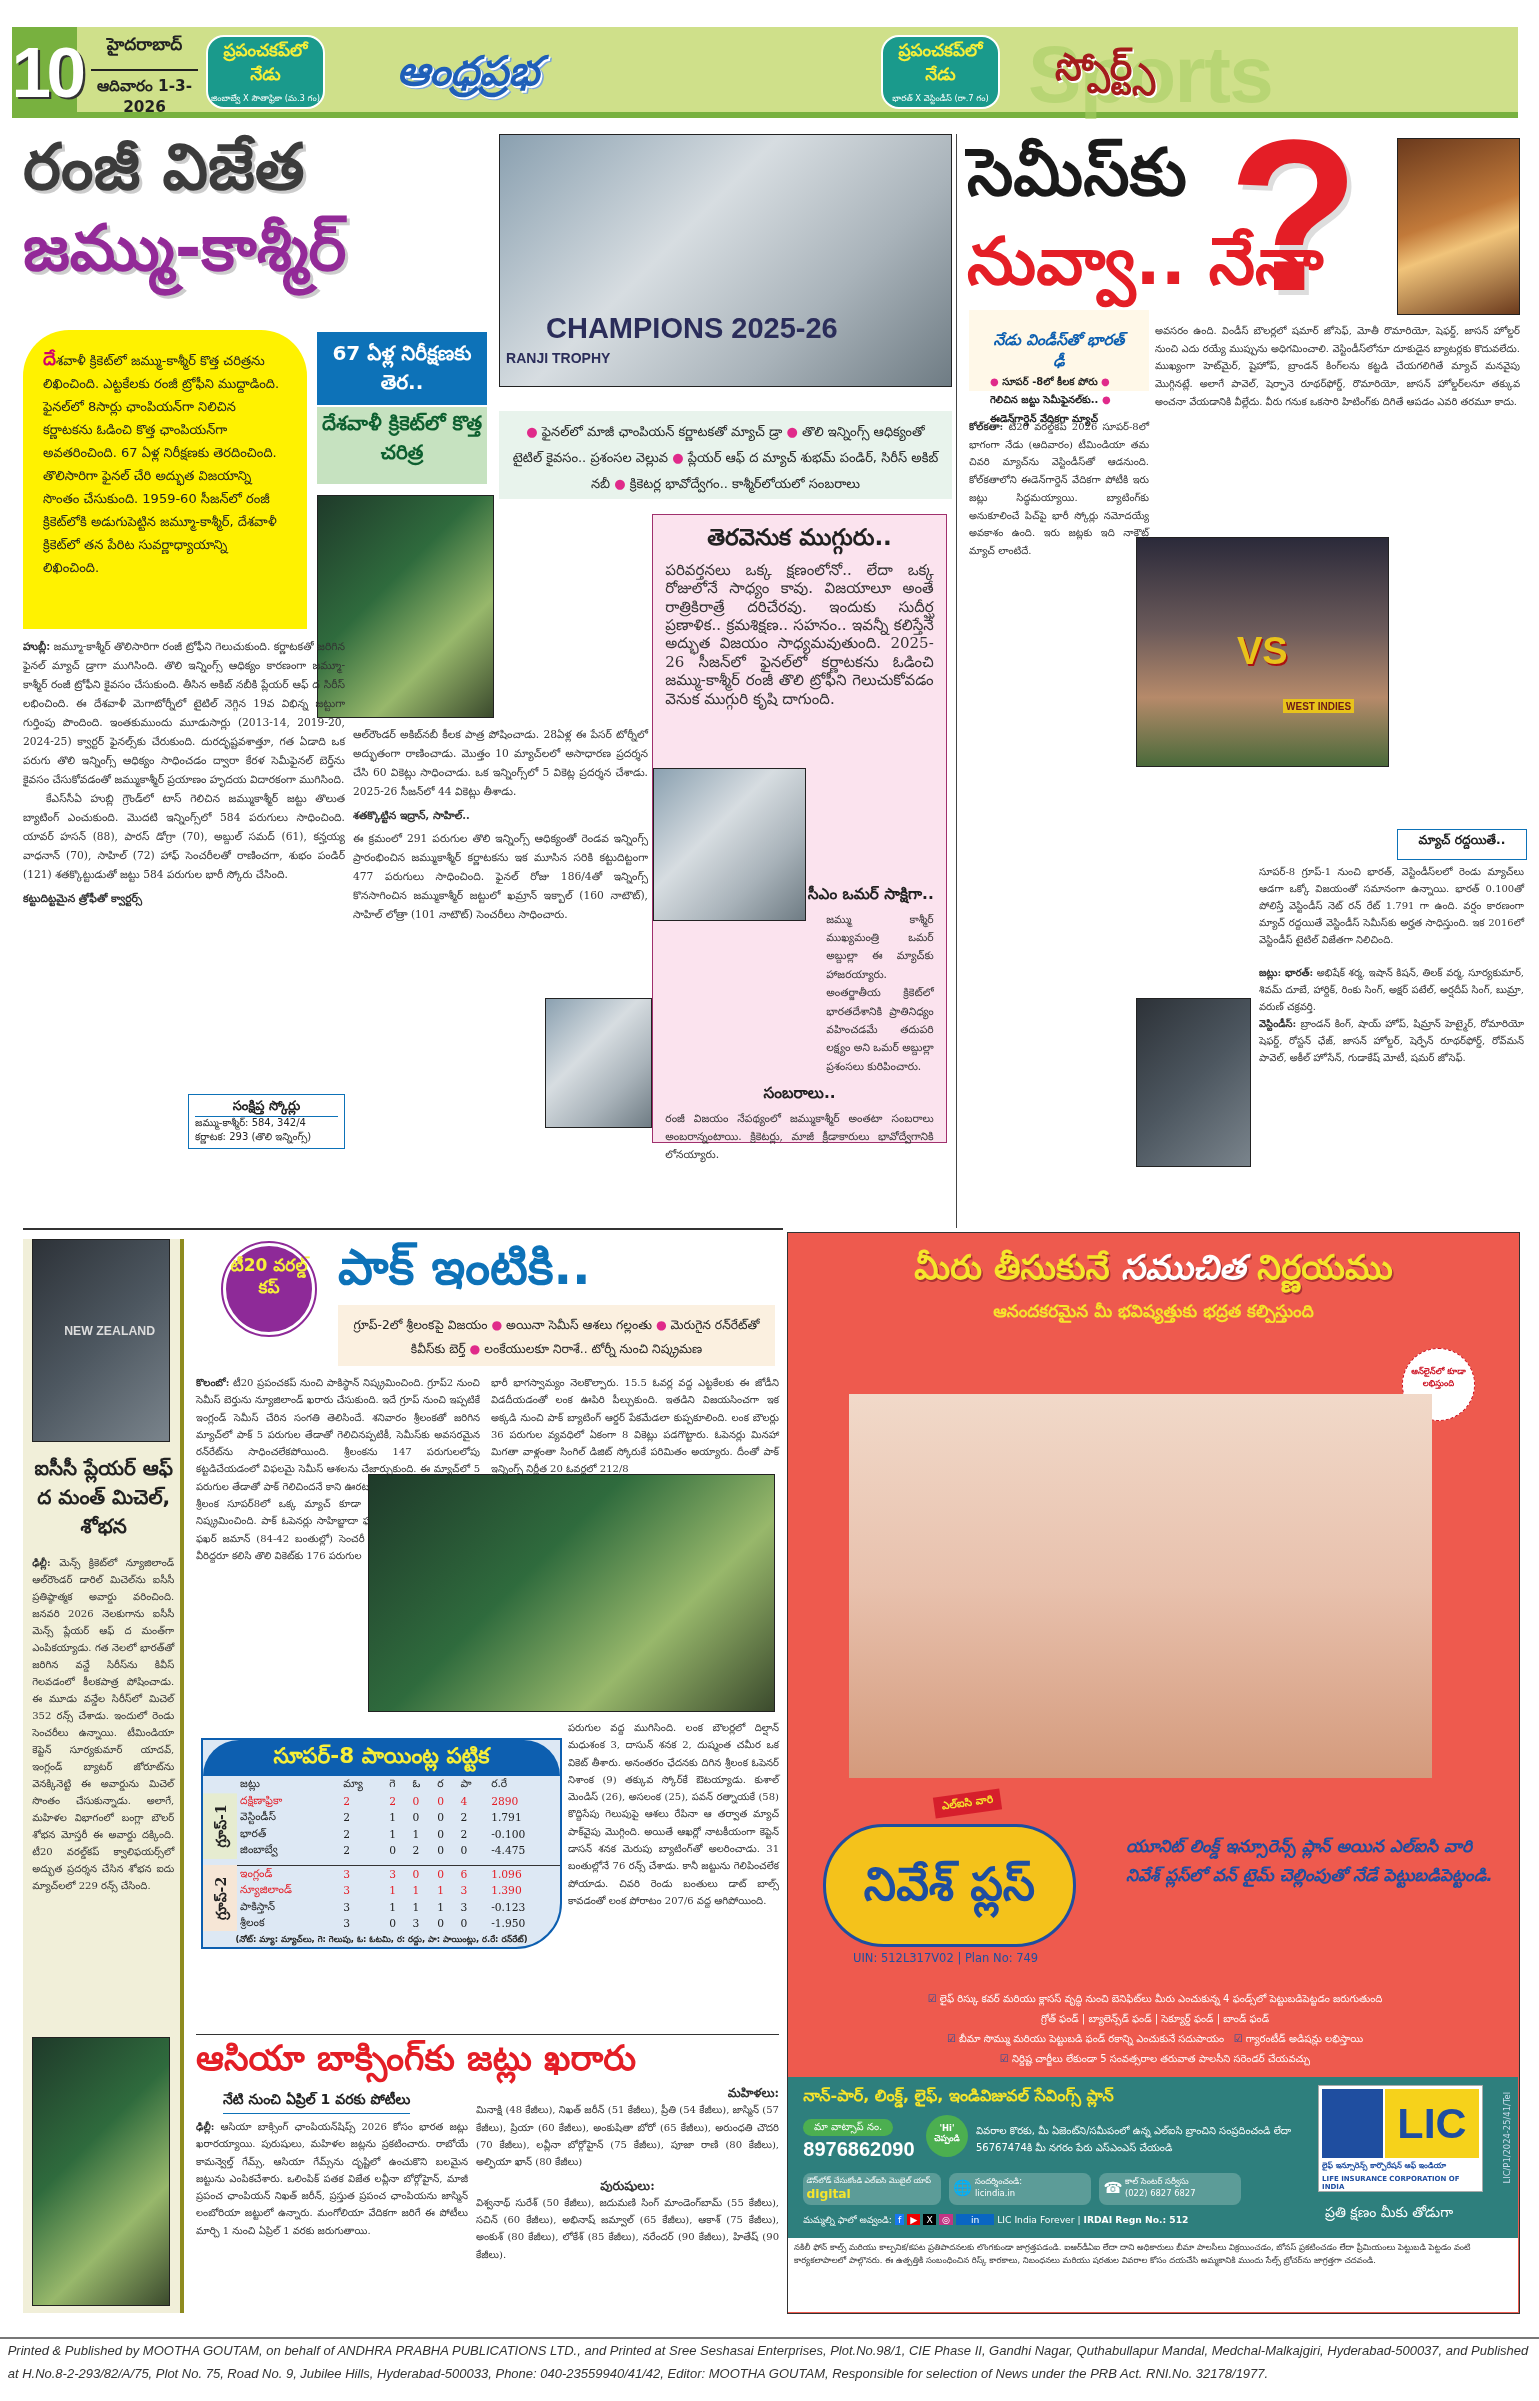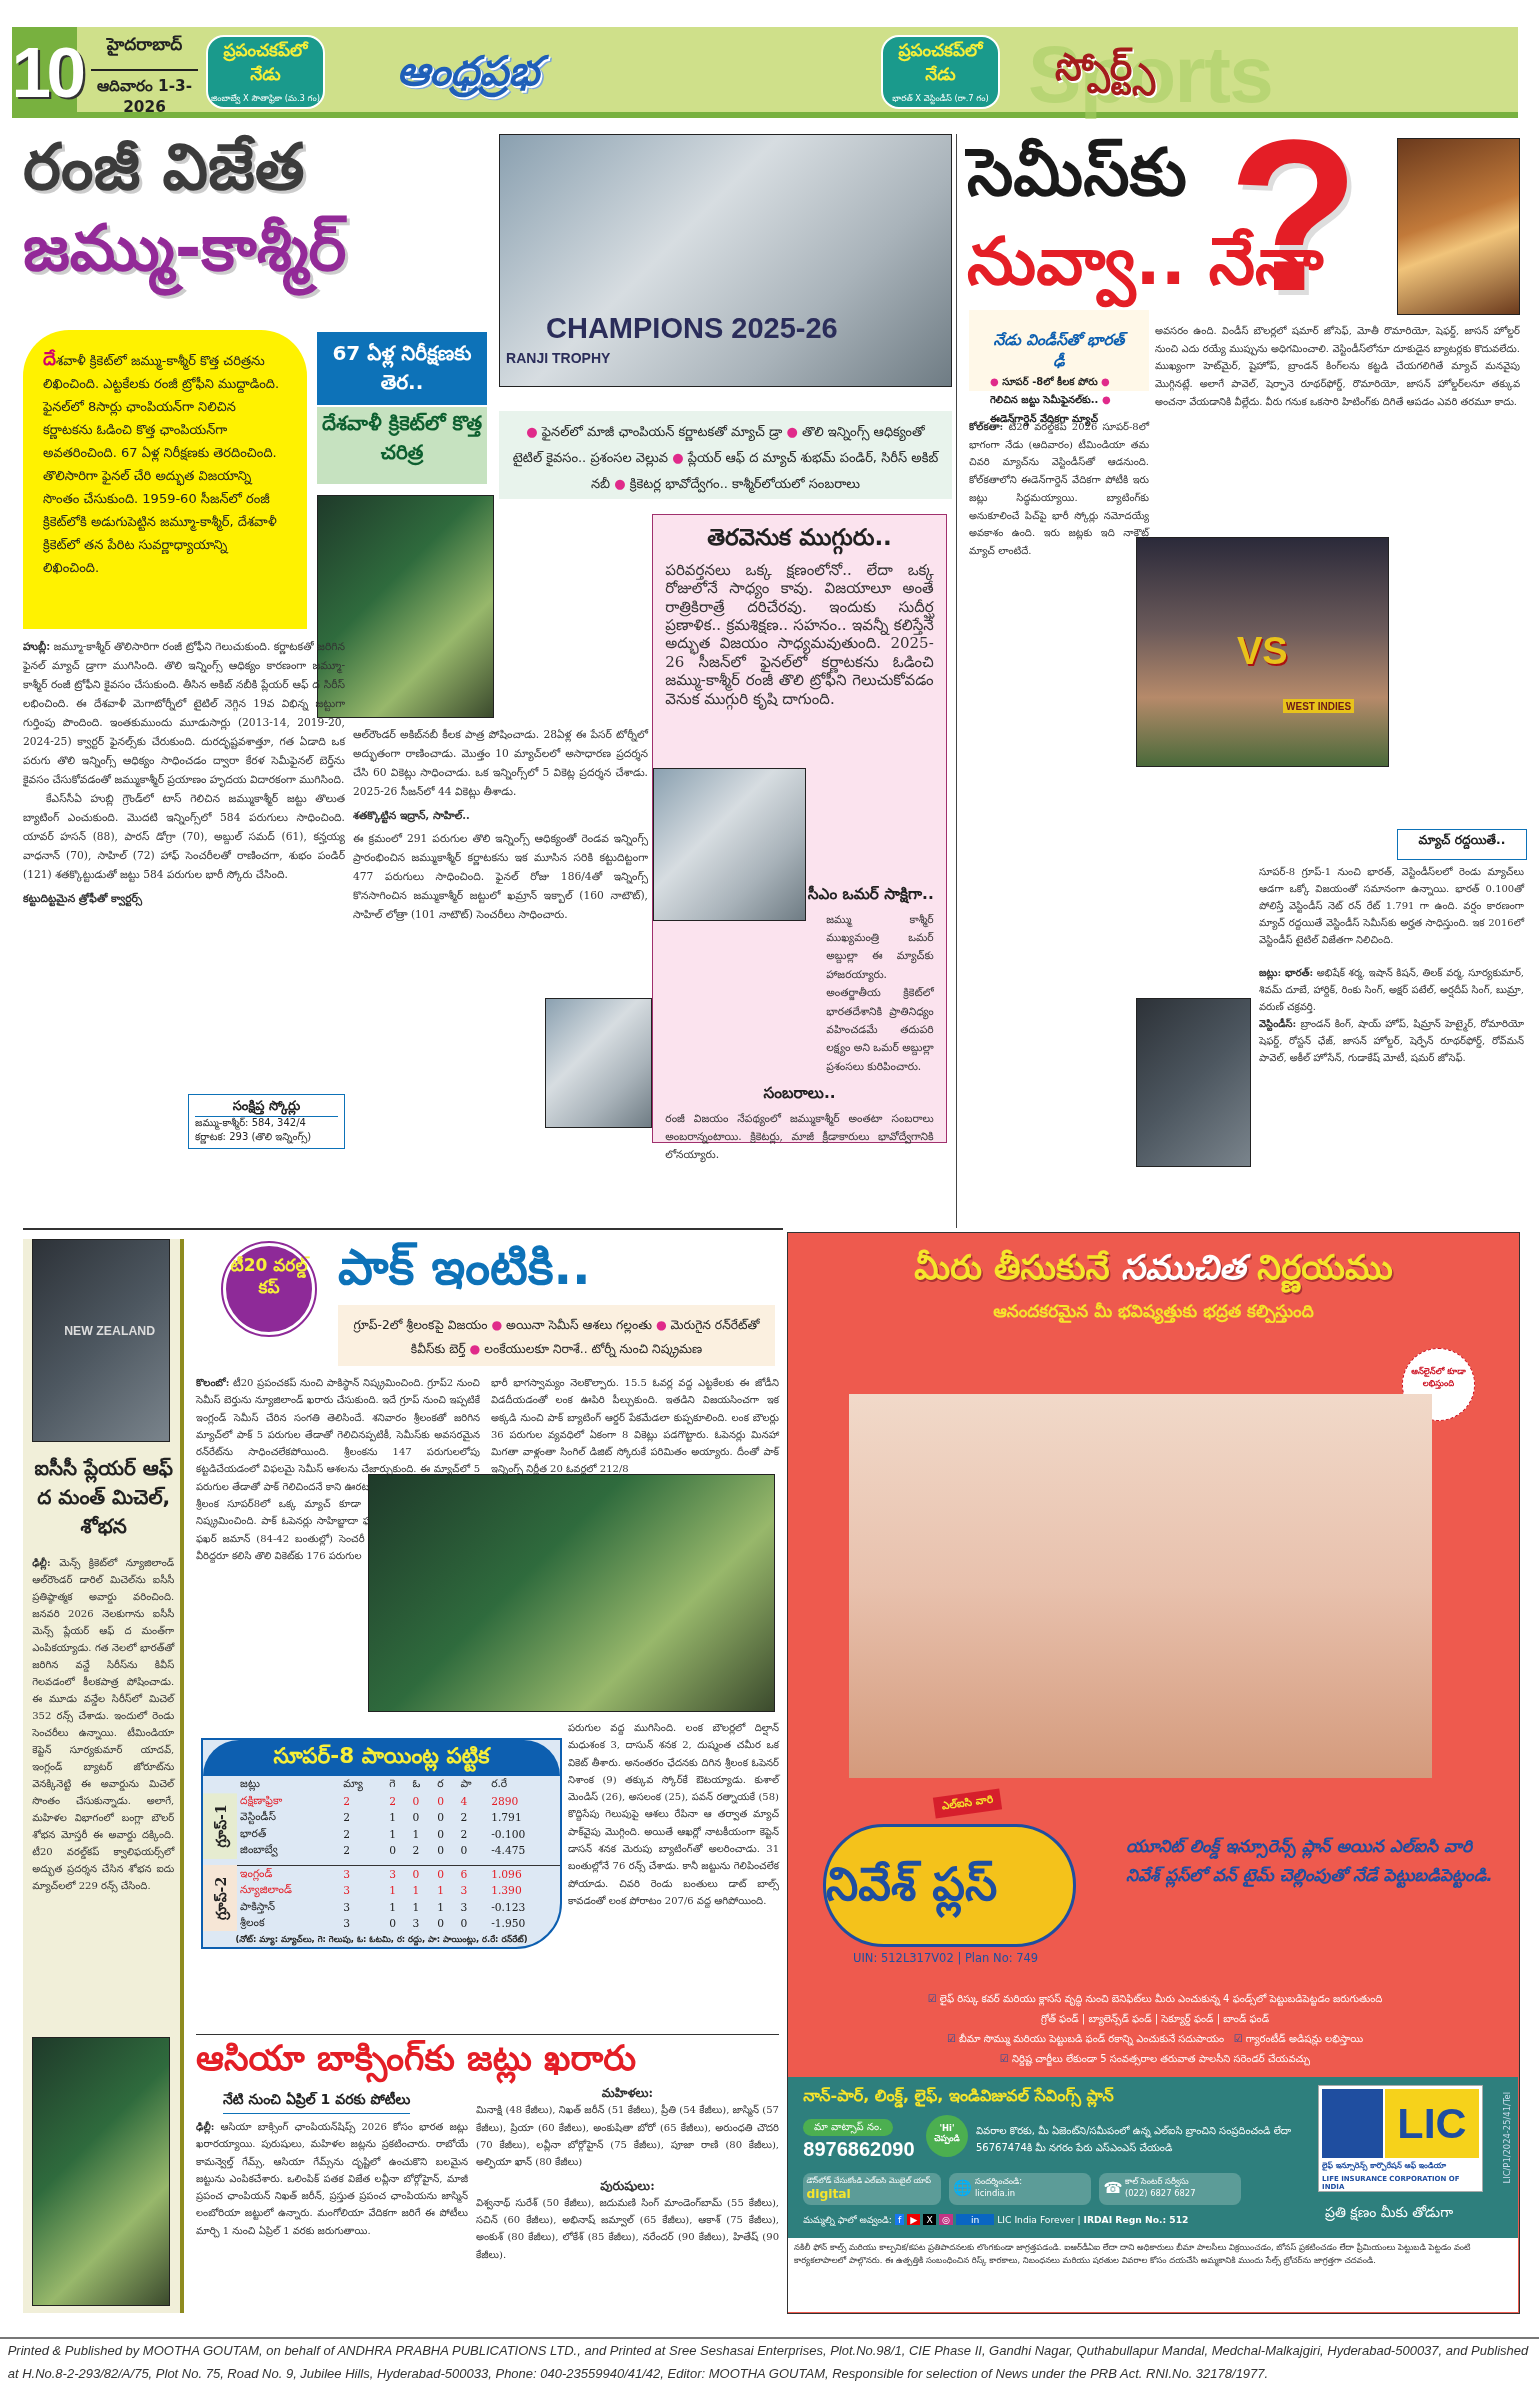--- a/index.html
+++ b/index.html
@@ -47,21 +47,21 @@
 .ptable td{padding:0.8px 3.1px}
 .ptable .red{color:#e41e26}
 .grp{writing-mode:vertical-rl;transform:rotate(180deg);font-weight:bold;font-size:23px;background:#e6ecd0;text-align:center;width:34px}
 .grp2{background:#f6e6d6}
 .note{font-size:12.3px;font-weight:bold;text-align:center;padding:4.6px 0}
 .boxing-title{font:bold 43px "DejaVu Sans",sans-serif;color:#e41e26}
 .ad{background:#ee5a4e;border:1.5px solid #333}
 .ad-h1{font:bold 38px "DejaVu Sans",sans-serif;color:#f6e52c;text-align:center;text-shadow:1.5px 1.5px 0 #a33}
 .ad-h1 .em{color:#fff;font-style:italic}
 .ad-h2{font:bold 19px "DejaVu Sans",sans-serif;color:#f6e52c;text-align:center}
-.nivesh{background:#f4c21b;border:3.8px solid #1f4ea0;border-radius:61px;font:bold 58px "DejaVu Sans",sans-serif;color:#1f4ea0;line-height:115px}
+.nivesh{background:#f4c21b;border:3.8px solid #1f4ea0;border-radius:61px;font:bold 58px "DejaVu Sans",sans-serif;color:#1f4ea0;text-align:center;line-height:115px}
 .ad-text{font:bold italic 20px "DejaVu Sans",sans-serif;color:#1f4ea0;line-height:31px}
 .ad-bul{font-size:11.5px;color:#fff;line-height:21.5px;text-align:center}
 .ad-bul .ck{color:#1f4ea0;font-weight:bold}
 .teal{background:#2e7f7d;color:#fff}
 .lic{background:#fff;border:1.5px solid #aaa}
 .lic-blue{background:#1f4ea0}
 .lic-yellow{background:#f6d21b;color:#1f4ea0;font:bold 84px "Liberation Sans",sans-serif;text-align:center}
 .footer{left:0;top:2337px;width:1540px;font:italic 13px/23px "Liberation Sans",sans-serif;color:#333;padding:0 7.7px;border-top:2.3px solid #777}
 .vline{background:#444;width:0.8px}
 .hline{background:#333;height:1.5px}
@@ -304,21 +304,21 @@
 </div>
 
 <div class="abs hline" style="left:196px;top:2034px;width:583px;height:0.8px"></div>
 
 <div class="abs boxing-title" style="left:196px;top:2038px;font-size:35px">ఆసియా బాక్సింగ్‌కు జట్లు ఖరారు</div>
 <div class="abs" style="left:223px;top:2091px;font-weight:bold;font-size:14px;border-bottom:1.5px solid #0d72b8;padding-bottom:2px">నేటి నుంచి ఏప్రిల్ 1 వరకు పోటీలు</div>
 <div class="abs body" style="left:196px;top:2118px;width:272px;font-size:10px;line-height:17.3px">
   <b>ఢిల్లీ:</b> <span>ఆసియా బాక్సింగ్ ఛాంపియన్‌షిప్స్ 2026 కోసం భారత జట్లు ఖరారయ్యాయి. పురుషులు, మహిళల జట్లను ప్రకటించారు. రాబోయే కామన్వెల్త్ గేమ్స్, ఆసియా గేమ్స్‌ను దృష్టిలో ఉంచుకొని బలమైన జట్టును ఎంపికచేశారు. ఒలింపిక్ పతక విజేత లవ్లీనా బోర్గోహైన్, మాజీ ప్రపంచ ఛాంపియన్ నిఖత్ జరీన్, ప్రస్తుత ప్రపంచ ఛాంపియను జాస్మిన్ లంబోరియా జట్టులో ఉన్నారు. మంగోలియా వేదికగా జరిగే ఈ పోటీలు మార్చి 1 నుంచి ఏప్రిల్ 1 వరకు జరుగుతాయి.</span>
 </div>
 <div class="abs body" style="left:476px;top:2084px;width:303px;font-size:10px;line-height:17.3px">
-  <div style="text-align:center;font-weight:bold;font-size:12.3px">మహిళలు:</div>
+  <div style="text-align:right;font-weight:bold;font-size:12.3px">మహిళలు:</div>
   <div>మినాక్షి (48 కేజీలు), నిఖత్ జరీన్ (51 కేజీలు), ప్రీతి (54 కేజీలు), జాస్మిన్ (57 కేజీలు), ప్రియా (60 కేజీలు), అంకుషితా బోరో (65 కేజీలు), అరుంధతి చౌదరి (70 కేజీలు), లవ్లీనా బోర్గోహైన్ (75 కేజీలు), పూజా రాణి (80 కేజీలు), అల్ఫియా ఖాన్ (80 కేజీలు)</div>
   <div style="text-align:center;font-weight:bold;font-size:12.3px;margin-top:6.1px">పురుషులు:</div>
   <div>విశ్వనాథ్ సురేశ్ (50 కేజీలు), జదుమణి సింగ్ మాండెంగ్‌బామ్ (55 కేజీలు), సచిన్ (60 కేజీలు), అభినాష్ జమ్వాల్ (65 కేజీలు), ఆకాశ్ (75 కేజీలు), అంకుశ్ (80 కేజీలు), లోకేశ్ (85 కేజీలు), నరేందర్ (90 కేజీలు), హితేష్ (90 కేజీలు).</div>
 </div>
 
 <div class="abs ad" style="left:787px;top:1232px;width:733px;height:1082px">
   <div class="ad-h1" style="margin-top:14px;font-size:34px">
     <span>మీరు తీసుకునే</span>
     <span class="em">సముచిత</span>
     <span>నిర్ణయము</span>

